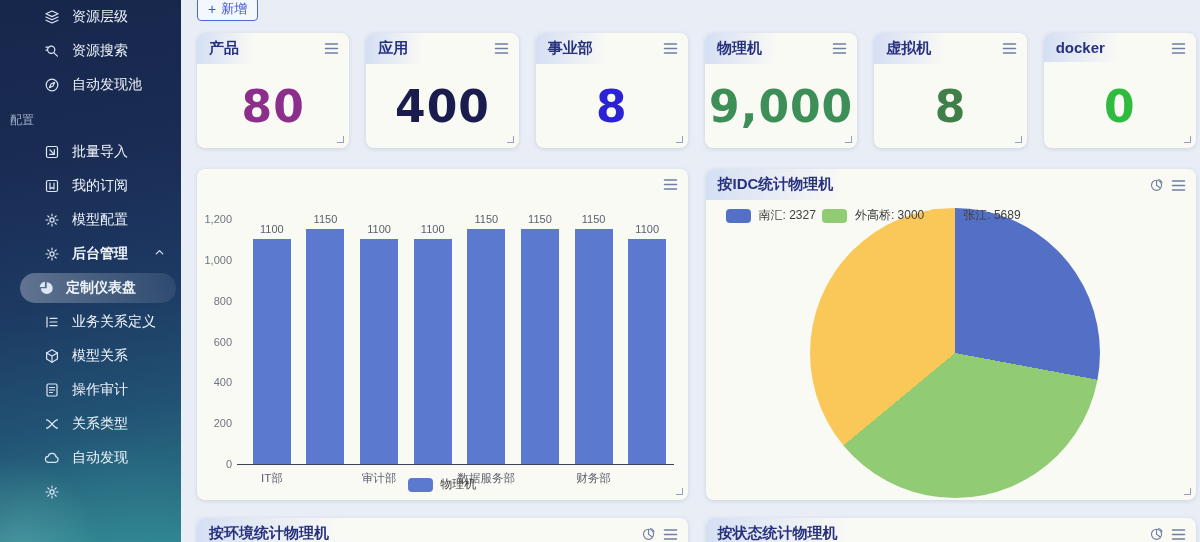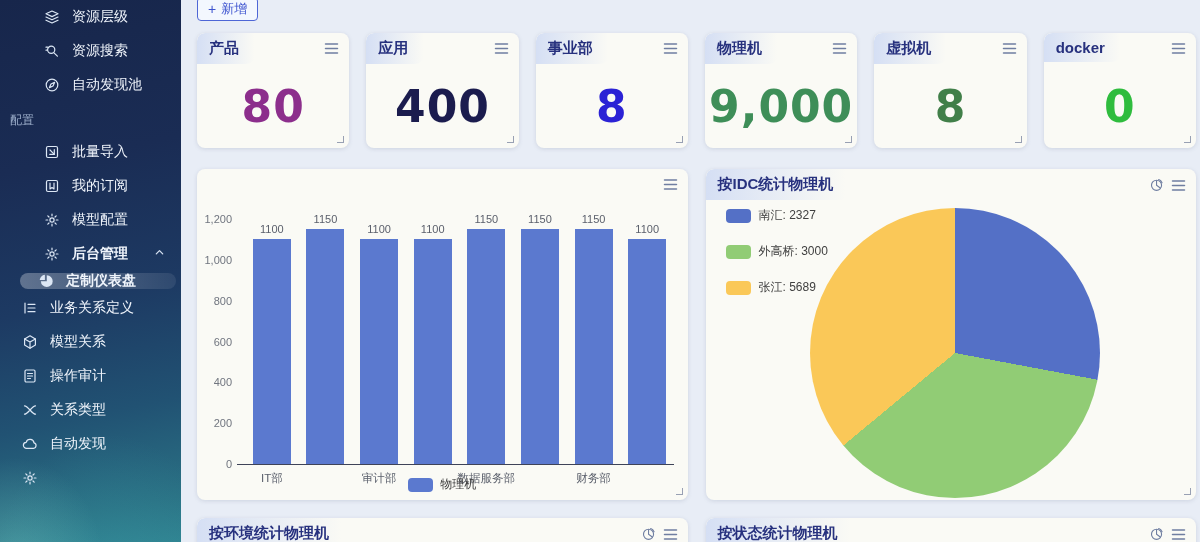--- a/index.html
+++ b/index.html
@@ -12,22 +12,22 @@
       radial-gradient(ellipse 90% 40% at 60% 110%, rgba(60,160,170,0.35), transparent 75%),
       linear-gradient(168deg,#17264B 0%,#1A2C54 30%,#1D3A63 55%,#215273 75%,#2A7184 92%,#2F8290 100%);}
   .nav-row{height:34px;display:flex;align-items:center;gap:12px;padding-left:44px;
     color:#EFF4FB;font-size:14px;cursor:pointer;position:relative;white-space:nowrap;}
   .nav-row.bold{font-weight:bold;font-family:Liberation Serif, serif;}
   .section-label{height:30px;margin-top:3px;display:flex;align-items:center;padding-left:10px;
     color:#9DAFCB;font-size:12px;}
   .icon{display:inline-flex;flex:none;}
   .icon svg{display:block;}
   .nav-row .icon{color:#DCE7F5;}
-  .nav-row.child{padding-left:22px;}
-  .nav-row.selected{height:16px;margin:2px 5px 2px 20px;padding-left:18px;border-radius:15px;
+  .nav-row.child{padding-left:44px;}
+  .nav-row.selected{height:30px;margin:2px 5px 2px 20px;padding-left:18px;border-radius:15px;
     font-weight:bold;background:linear-gradient(90deg,rgba(255,255,255,0.30),rgba(255,255,255,0.08));}
   .caret{margin-left:auto;margin-right:16px;color:#D7E2F2;}
   
   .main{flex:1;min-width:0;padding:0 4px 0 16px;position:relative;}
   .add-btn{margin-top:-5px;height:24px;display:inline-flex;align-items:center;gap:5px;padding:0 10px;
     background:#F3F7FE;border:1px solid #4E66D6;border-radius:4px;color:#3D53CF;font-size:13px;cursor:pointer;
     font-family:inherit;}
   .add-btn .plus{font-size:14px;line-height:1;}
   .card{position:relative;background:#FAFAF5;border-radius:8px;overflow:hidden;
     box-shadow:0 1px 4px rgba(100,110,140,0.20);}
@@ -50,21 +50,21 @@
   .plot{position:absolute;left:48px;right:14px;top:50px;height:245px;}
   .bar{position:absolute;bottom:0;background:#5B79CF;}
   .bar-val{position:absolute;font-size:11px;color:#5A5F6B;text-align:center;}
   .axis{position:absolute;left:40px;right:14px;top:295px;height:1px;background:#3E4358;}
   .x-labels{position:absolute;left:48px;right:14px;top:302px;height:16px;}
   .x-labels span{position:absolute;font-size:11.5px;color:#5A5F6B;text-align:center;white-space:nowrap;}
   .bar-legend{position:absolute;left:0;right:0;bottom:7px;display:flex;justify-content:center;align-items:center;gap:7px;cursor:pointer;}
   .swatch{width:25px;height:14px;border-radius:4px;flex:none;}
   .legend-lbl{font-size:12px;color:#3A3A3A;}
   
-  .pie-legend{position:absolute;left:20px;top:38px;display:flex;flex-direction:column;gap:19px;z-index:2;}
+  .pie-legend{position:absolute;left:20px;top:38px;display:flex;flex-direction:row;gap:6px;z-index:2;}
   .pie-legend .row{display:flex;align-items:center;gap:8px;font-size:12px;color:#404040;cursor:pointer;}
   .pie{position:absolute;left:104px;top:39px;width:290px;height:290px;border-radius:50%;}
 </style>
 </head>
 <body>
 
 <div class="app">
   <aside class="sidebar" id="sidebar">
       <div class="nav-row">
         <span class="icon">

